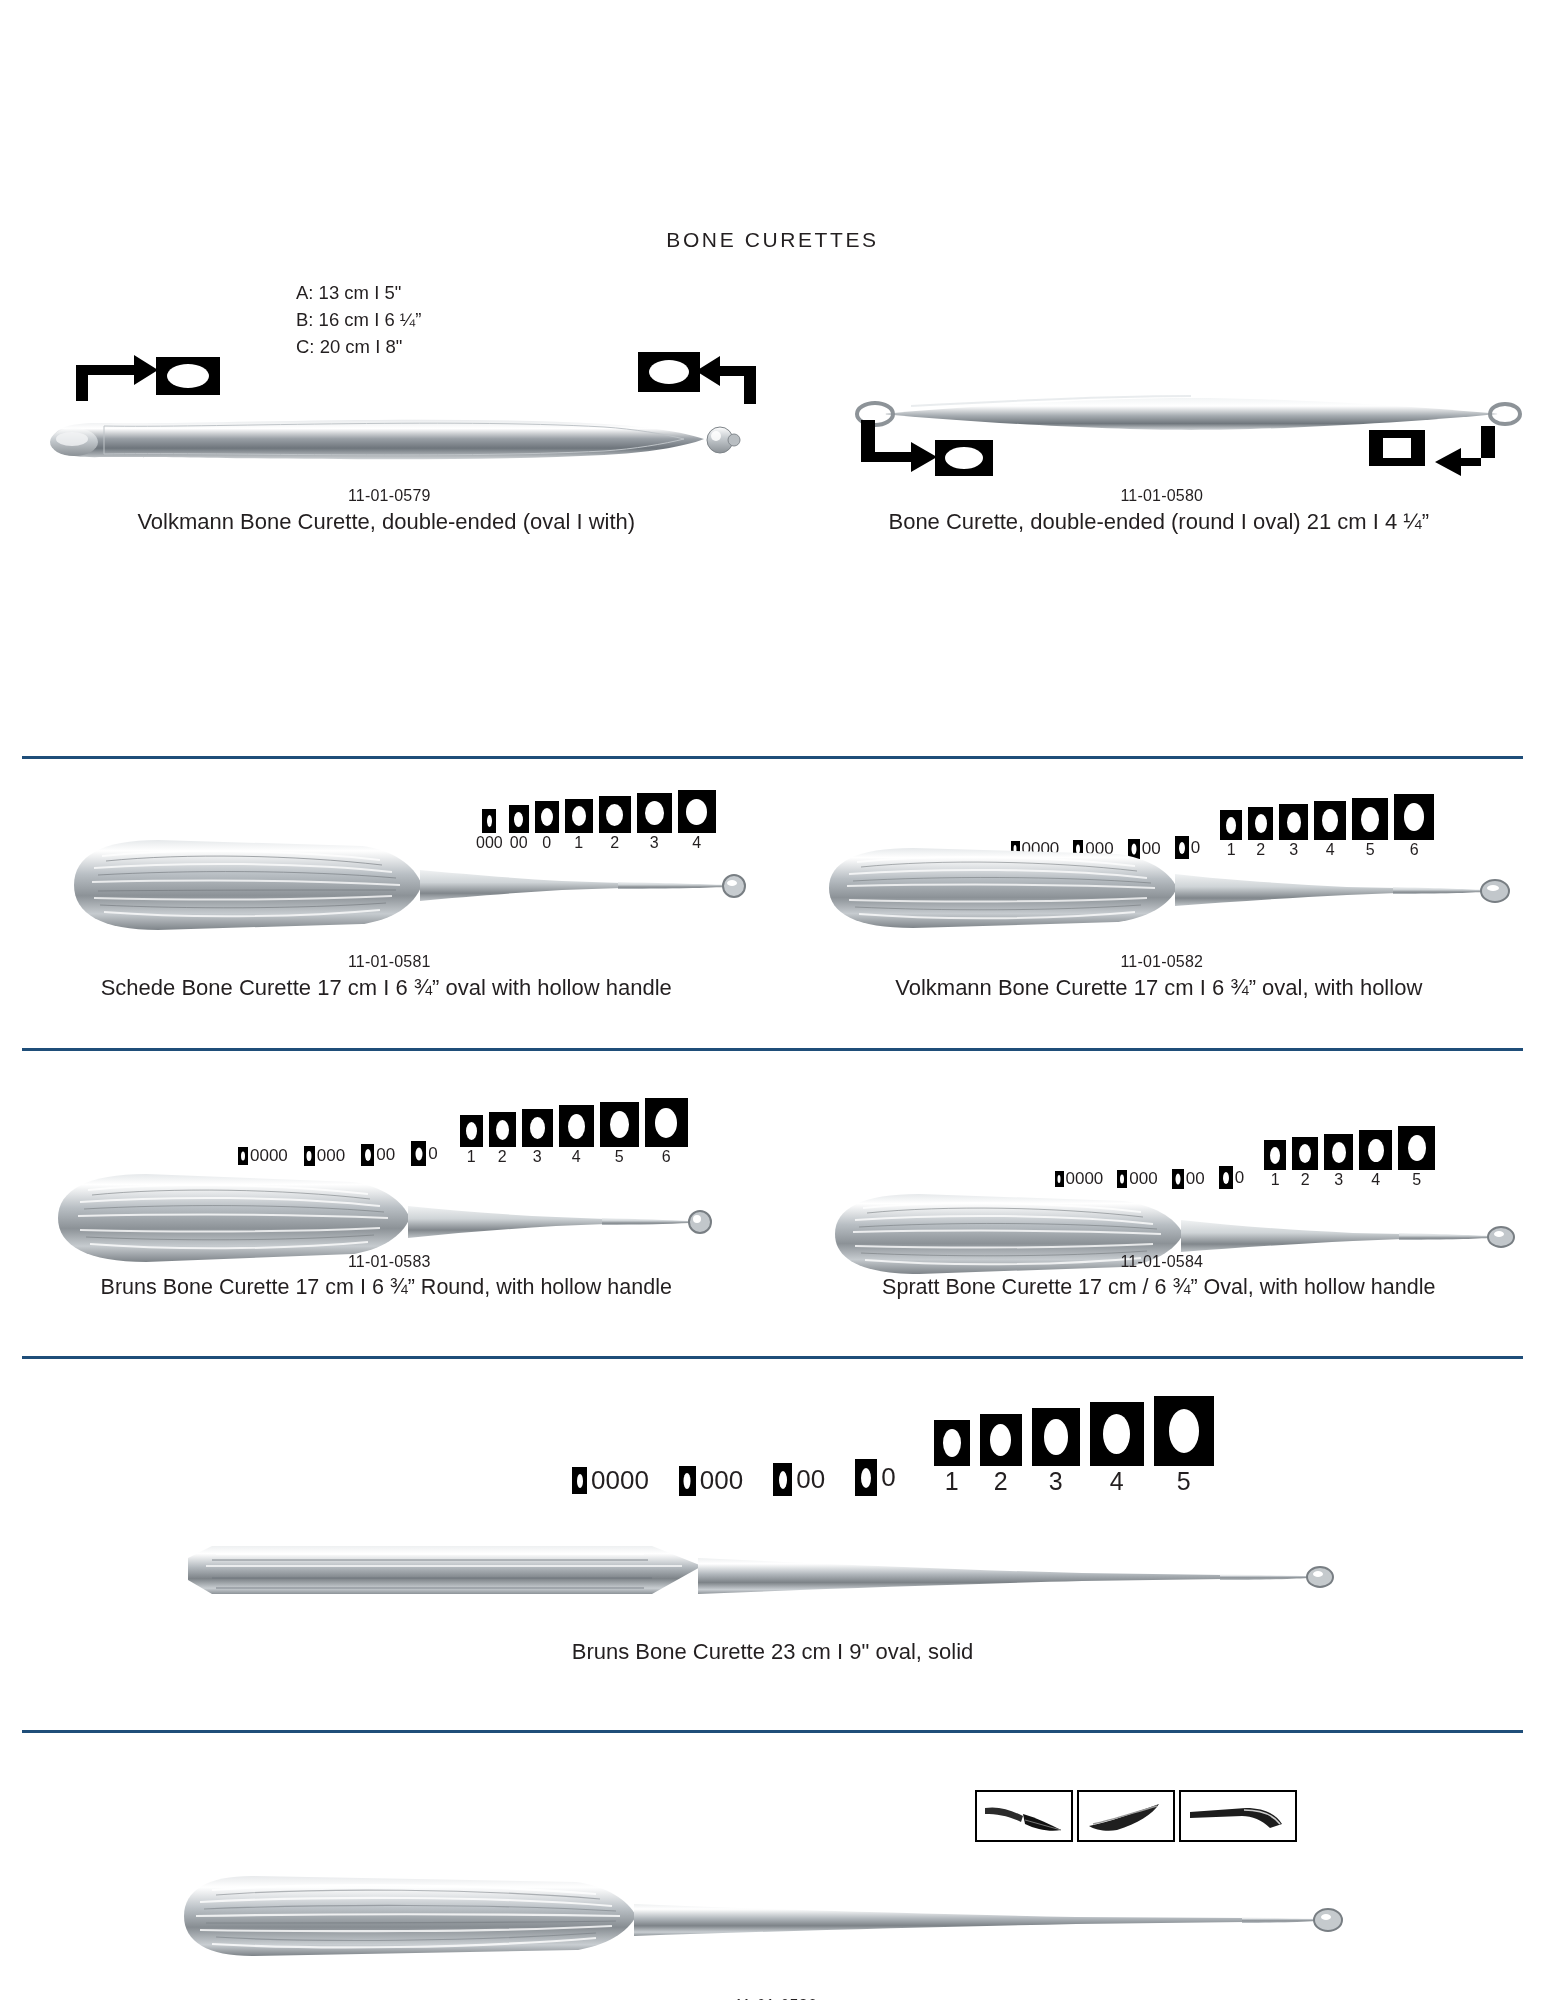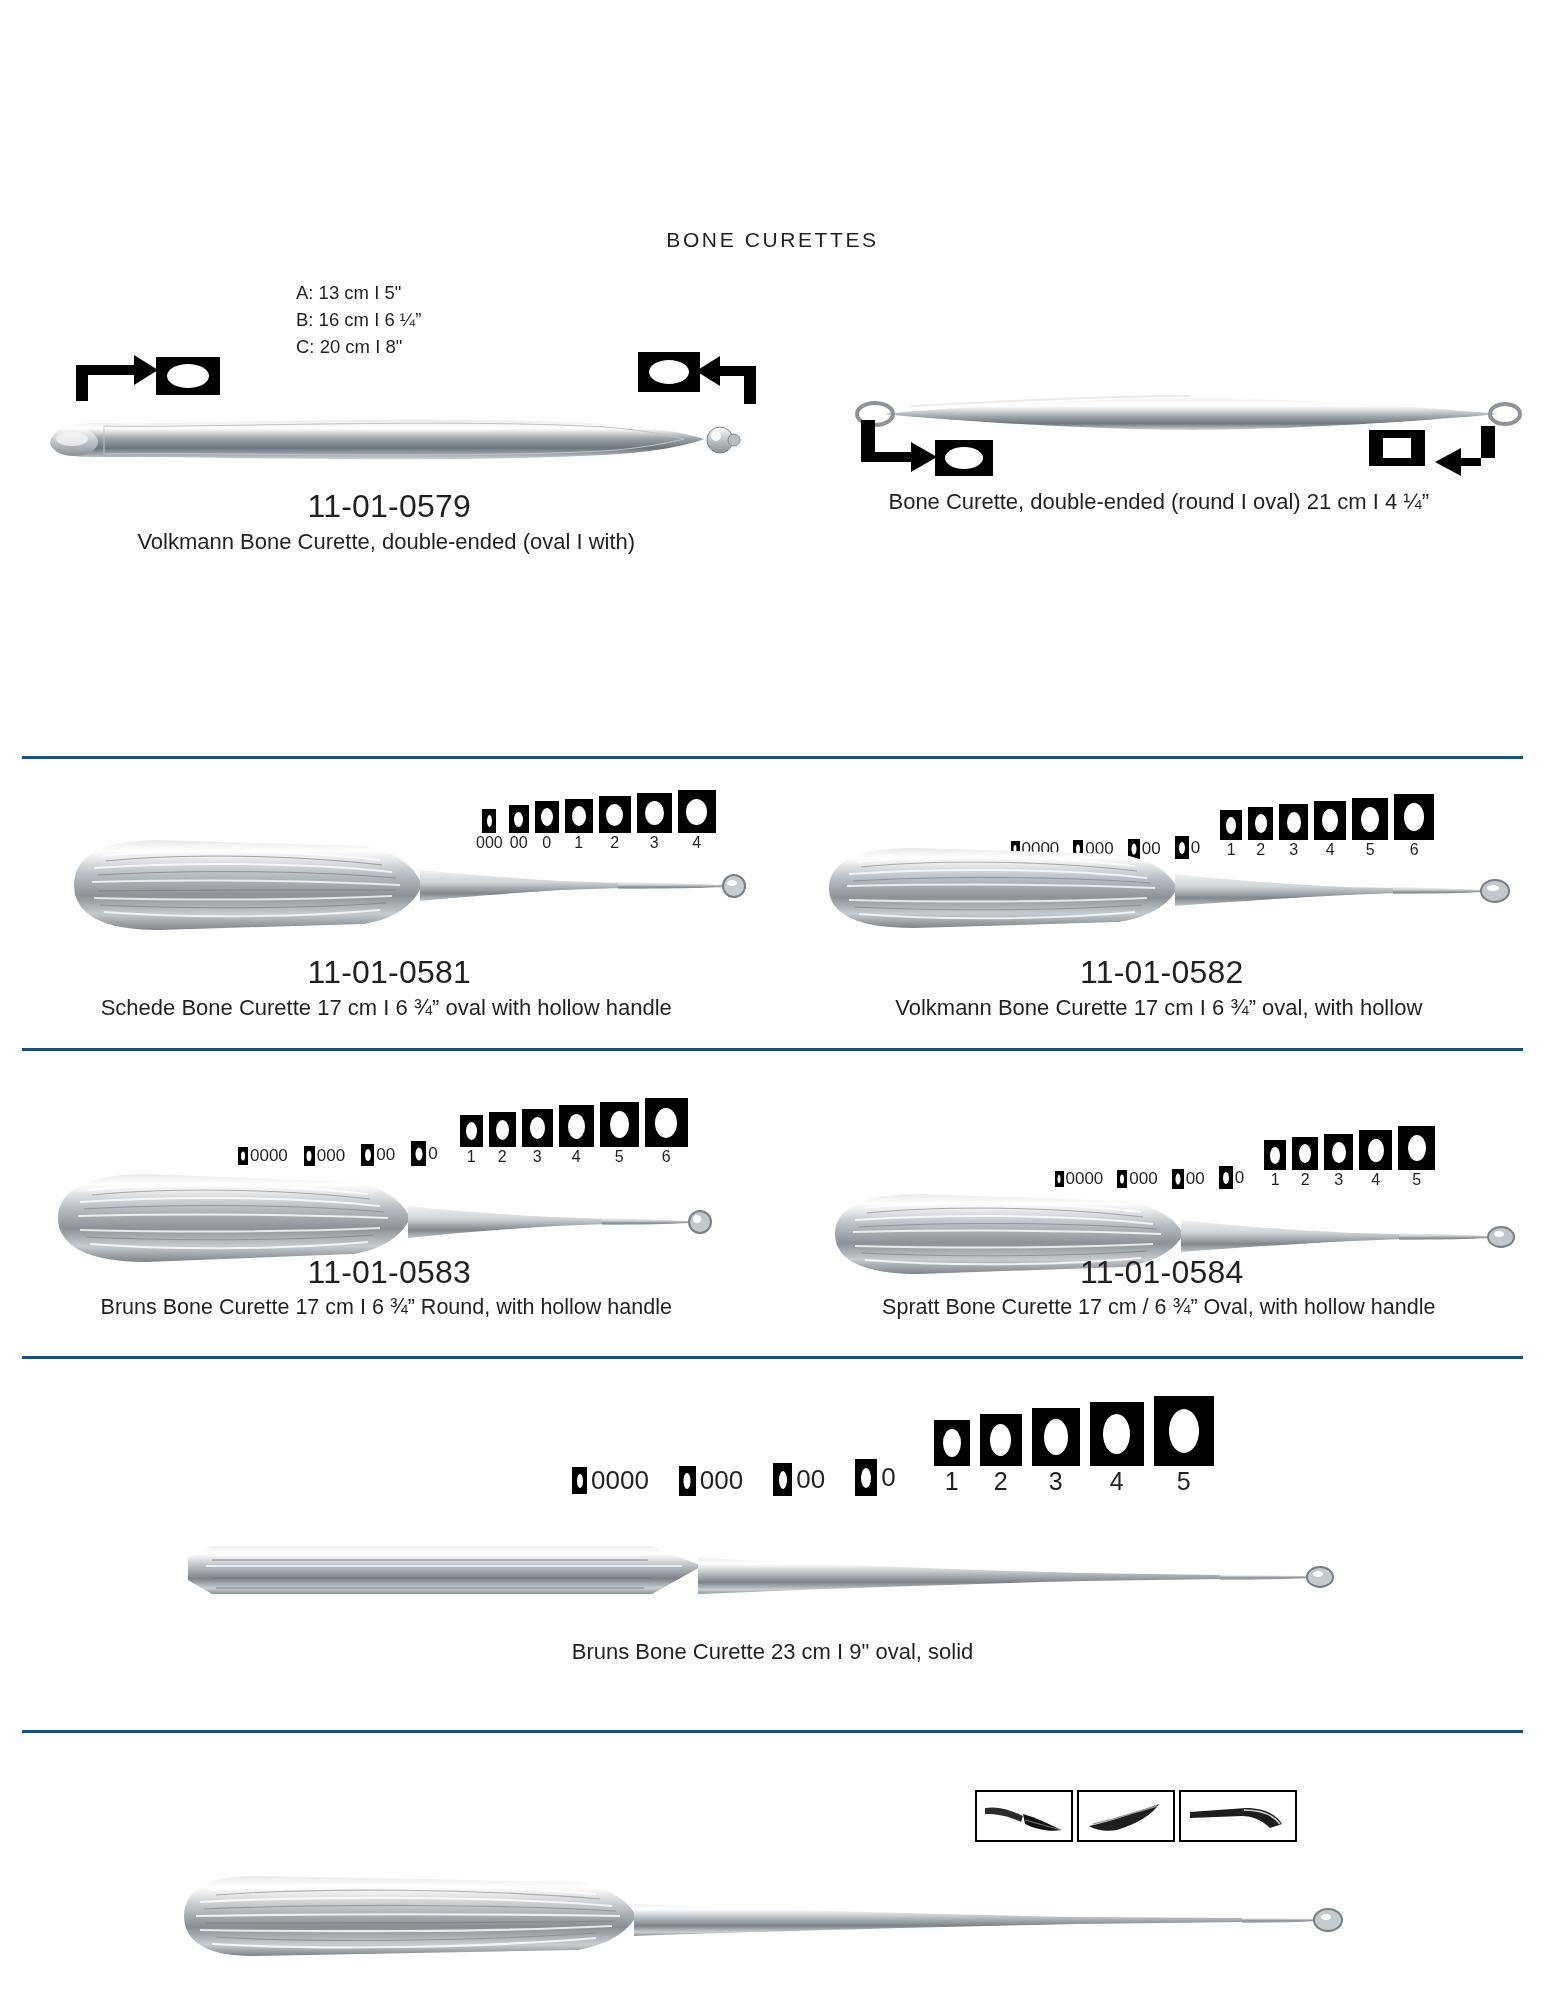--- a/index.html
+++ b/index.html
@@ -43,21 +43,21 @@
     width: 100%;
   }
   .cell {
     width: 50%;
     position: relative;
   }
   .caption {
     text-align: center;
   }
   .code {
-    font-size: 32px;
+    font-size: 16px;
     color: #231f20;
     letter-spacing: 0.2px;
     line-height: 1.25;
     padding-left: 6px;
   }
   .desc {
     font-size: 22px;
     color: #231f20;
     line-height: 1.3;
     margin-top: 2px;
@@ -227,20 +227,21 @@
 
       <div style="position:absolute; left:596px; top:158px;">
         <svg width="130" height="56" viewBox="0 0 130 56">
           <rect x="0" y="6" width="56" height="36" fill="#000"></rect>
           <rect x="14" y="14" width="28" height="20" fill="#fff"></rect>
           <path d="M126 2 L126 34 L92 34 L92 24 L66 38 L92 52 L92 42 L112 42 L112 2 Z" fill="#000"></path>
         </svg>
       </div>
 
       <div class="caption" style="position:absolute; left:0; top:220px; width:100%;">
+        <div class="code">11-01-0580</div>
         <div class="desc">Bone Curette, double-ended (round I oval) 21 cm I 4 ¼”</div>
       </div>
     </div>
   </div>
 
   <div class="divider" style="position:absolute; top:528px; left:0; right:0;"></div>
 
   <div class="half-row" style="position:absolute; top:534px; left:0; height:280px;">
 
     <div class="cell">

